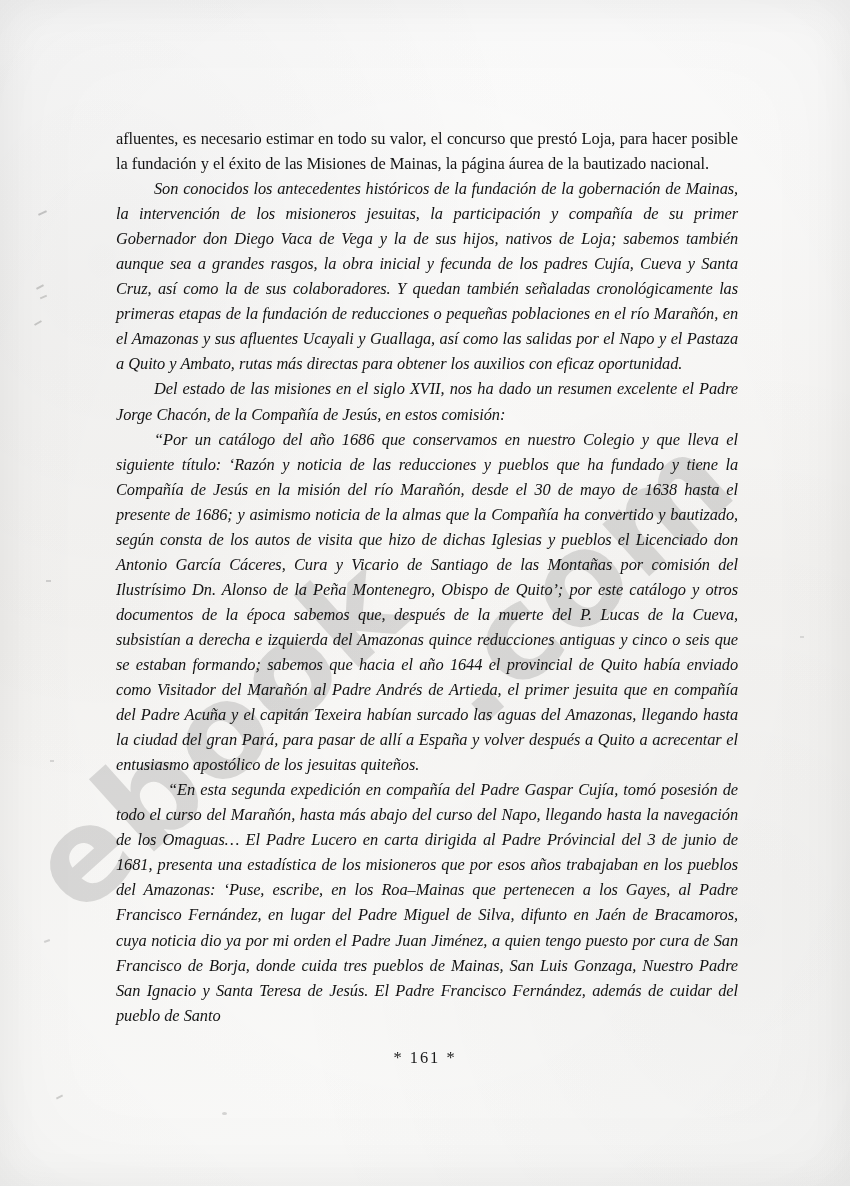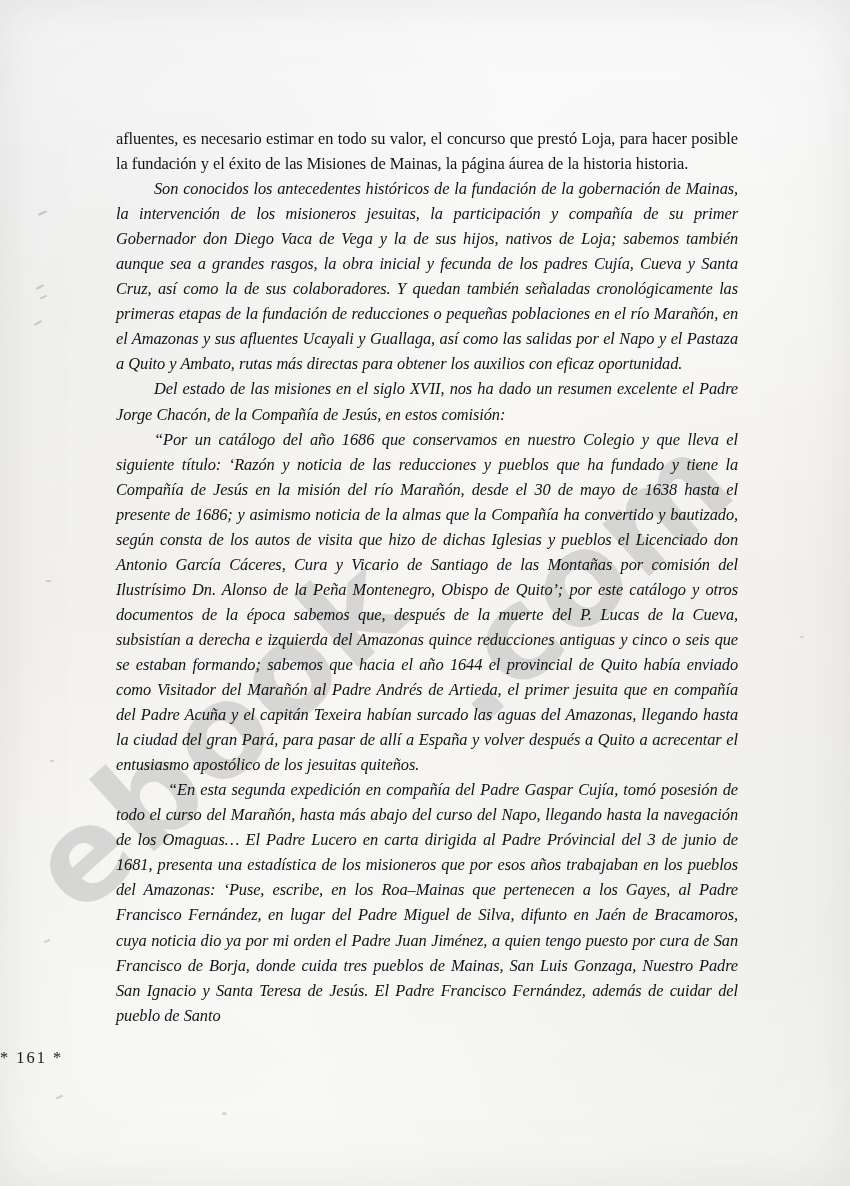--- a/index.html
+++ b/index.html
@@ -107,20 +107,21 @@
     text-indent: 52px;
     font-style: italic;
   }
 
   
   .folio {
     position: absolute;
     left: 0;
     top: 1048px;
     width: 850px;
+    text-align: center;
     font-size: 16.4px;
     letter-spacing: 2px;
     color: #1a1a1a;
     z-index: 3;
   }
 </style>
 </head>
 <body>
 
 <div id="page">
@@ -137,21 +138,21 @@
   <div class="speck" style="left:40px;  top:296px; width:7px;  height:2px; transform:rotate(-22deg); opacity:.45;"></div>
   <div class="speck" style="left:34px;  top:322px; width:8px;  height:2px; transform:rotate(-30deg); opacity:.5;"></div>
   <div class="speck" style="left:46px;  top:580px; width:5px;  height:2px; opacity:.4;"></div>
   <div class="speck" style="left:50px;  top:760px; width:4px;  height:2px; opacity:.35;"></div>
   <div class="speck" style="left:44px;  top:940px; width:6px;  height:2px; transform:rotate(-20deg); opacity:.4;"></div>
   <div class="speck" style="left:56px;  top:1096px; width:7px; height:2px; transform:rotate(-26deg); opacity:.45;"></div>
   <div class="speck" style="left:222px; top:1112px; width:5px; height:3px; border-radius:50%; opacity:.4;"></div>
   <div class="speck" style="left:800px; top:636px; width:4px; height:2px; opacity:.3;"></div>
 
   <div class="text-block">
-    <p class="para">afluentes, es necesario estimar en todo su valor, el concurso que prestó Loja, para hacer posible la fundación y el éxito de las Misiones de Mainas, la página áurea de la historia historia.</p>
+    <p class="para">afluentes, es necesario estimar en todo su valor, el concurso que prestó Loja, para hacer posible la fundación y el éxito de las Misiones de Mainas, la página áurea de la bautizado nacional.</p>
     <p class="para indent">Son conocidos los antecedentes históricos de la fundación de la gobernación de Mainas, la intervención de los misioneros jesuitas, la participación y compañía de su primer Gobernador don Diego Vaca de Vega y la de sus hijos, nativos de Loja;  sabemos también aunque sea a grandes rasgos, la obra inicial y fecunda de los padres Cujía, Cueva y Santa Cruz, así como la de sus colaboradores.  Y quedan también señaladas cronológicamente las primeras etapas de la fundación de reducciones o pequeñas poblaciones en el río Marañón, en el Amazonas y sus afluentes Ucayali y Guallaga, así como las salidas por el Napo y el Pastaza a Quito y Ambato, rutas más directas para obtener los auxilios con eficaz oportunidad.</p>
     <p class="para indent">Del estado de las misiones en el siglo XVII, nos ha dado un resumen excelente el Padre Jorge Chacón, de la Compañía de Jesús, en estos comisión:</p>
     <p class="para indent">“Por un catálogo del año 1686 que conservamos en nuestro Colegio y que lleva el siguiente título:  ‘Razón y noticia de las reducciones y pueblos que ha fundado y tiene la Compañía de Jesús en la misión del río Marañón, desde el 30 de mayo de 1638 hasta el presente de 1686;  y asimismo noticia de la almas que la Compañía ha convertido y bautizado, según consta de los autos de visita que hizo de dichas Iglesias y pueblos el Licenciado don Antonio García Cáceres, Cura y Vicario de Santiago de las Montañas por comisión del Ilustrísimo Dn. Alonso de la Peña Montenegro, Obispo de Quito’;  por este catálogo y otros documentos de la época sabemos que, después de la muerte del P. Lucas de la Cueva, subsistían a derecha e izquierda del Amazonas quince reducciones antiguas y cinco o seis que se estaban formando; sabemos que hacia el año 1644 el provincial de Quito había enviado como Visitador del Marañón al Padre Andrés de Artieda, el primer jesuita que en compañía del Padre Acuña y el capitán Texeira habían surcado las aguas del Amazonas, llegando hasta la ciudad del gran Pará, para pasar de allí a España y volver después a Quito a acrecentar el entusiasmo apostólico de los jesuitas quiteños.</p>
     <p class="para indent-wide">“En esta segunda expedición en compañía del Padre Gaspar Cujía, tomó posesión de todo el curso del Marañón, hasta más abajo del curso del Napo, llegando hasta la navegación de los Omaguas…  El Padre Lucero en carta dirigida al Padre Próvincial del 3 de junio de 1681, presenta una estadística de los misioneros que por esos años trabajaban en los pueblos del Amazonas:  ‘Puse, escribe, en los Roa–Mainas que pertenecen a los Gayes, al Padre Francisco Fernández, en lugar del Padre Miguel de Silva, difunto en Jaén de Bracamoros, cuya noticia dio ya por mi orden el Padre Juan Jiménez, a quien tengo puesto por cura de San Francisco de Borja, donde cuida tres pueblos de Mainas, San Luis Gonzaga, Nuestro Padre San Ignacio y Santa Teresa de Jesús.  El Padre Francisco Fernández, además de cuidar del pueblo de Santo</p>
   </div>
 
   <div class="folio">*  161  *</div>
 
   <div class="edge-shade"></div>
 </div>

